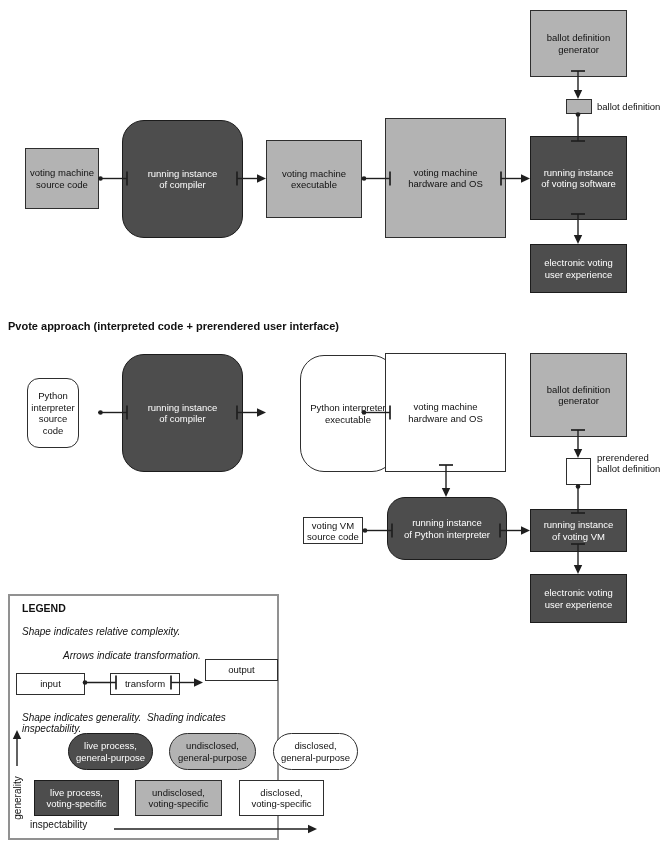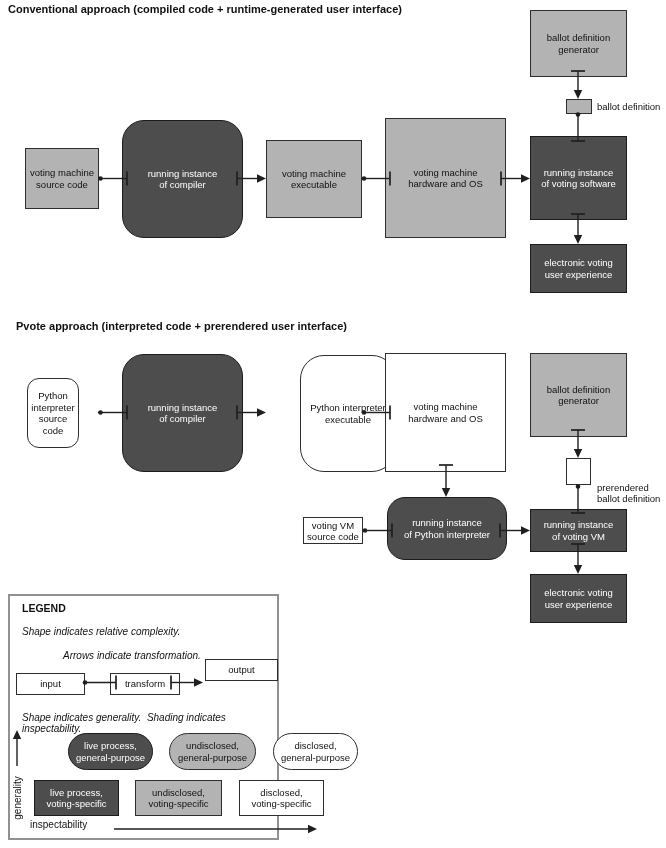--- a/index.html
+++ b/index.html
@@ -37,22 +37,21 @@
   svg.overlay{position:absolute;left:0;top:0;z-index:5;pointer-events:none;}
   .overlay line{stroke:#1f1f1f;stroke-width:1.4;}
   .overlay line.tick{stroke-width:1.7;}
   .overlay polygon,.overlay circle{fill:#1f1f1f;stroke:none;}
 </style>
 </head>
 <body>
 
 <div class="canvas">
 
-  <div class="title" style="left:8px;top:3px;">Conventional approach (compiled code + runtime-generated user interface)</div>
-  <div class="title" style="left:8px;top:320px;margin-left:8px;">Pvote approach (interpreted code + prerendered user interface)</div>
+  <div class="title" style="left:8px;top:320px;">Pvote approach (interpreted code + prerendered user interface)</div>
 
   <div class="box gray" style="left:530px;top:10px;width:97px;height:67px;">ballot definition
 generator</div>
   <div class="box gray" style="left:566px;top:99px;width:26px;height:15px;"></div>
   <div class="sidelabel" style="left:597px;top:101px;width:66px;">ballot definition</div>
 
   <div class="box gray" style="left:25px;top:148px;width:74px;height:61px;">voting machine
 source code</div>
   <div class="box dark r22" style="left:122px;top:120px;width:121px;height:118px;">running instance
 of compiler</div>
@@ -70,21 +69,21 @@
 source code</div>
   <div class="box dark r22" style="left:122px;top:354px;width:121px;height:118px;">running instance
 of compiler</div>
   <div class="box white r14" style="left:266px;top:355px;width:96px;height:117px;">Python interpreter
 executable</div>
   <div class="box white" style="left:385px;top:353px;width:121px;height:119px;">voting machine
 hardware and OS</div>
   <div class="box gray" style="left:530px;top:353px;width:97px;height:84px;">ballot definition
 generator</div>
   <div class="box white" style="left:566px;top:458px;width:25px;height:27px;"></div>
-  <div class="sidelabel" style="left:597px;top:482px;width:70px;">prerendered
+  <div class="sidelabel" style="left:597px;top:452px;width:70px;">prerendered
 ballot definition</div>
 
   <div class="box white" style="left:303px;top:517px;width:60px;height:27px;font-size:9.5px;line-height:11px;">voting VM
 source code</div>
   <div class="box dark r18" style="left:387px;top:497px;width:120px;height:63px;">running instance
 of Python interpreter</div>
   <div class="box dark" style="left:530px;top:509px;width:97px;height:43px;">running instance
 of voting VM</div>
   <div class="box dark" style="left:530px;top:574px;width:97px;height:49px;">electronic voting
 user experience</div>

